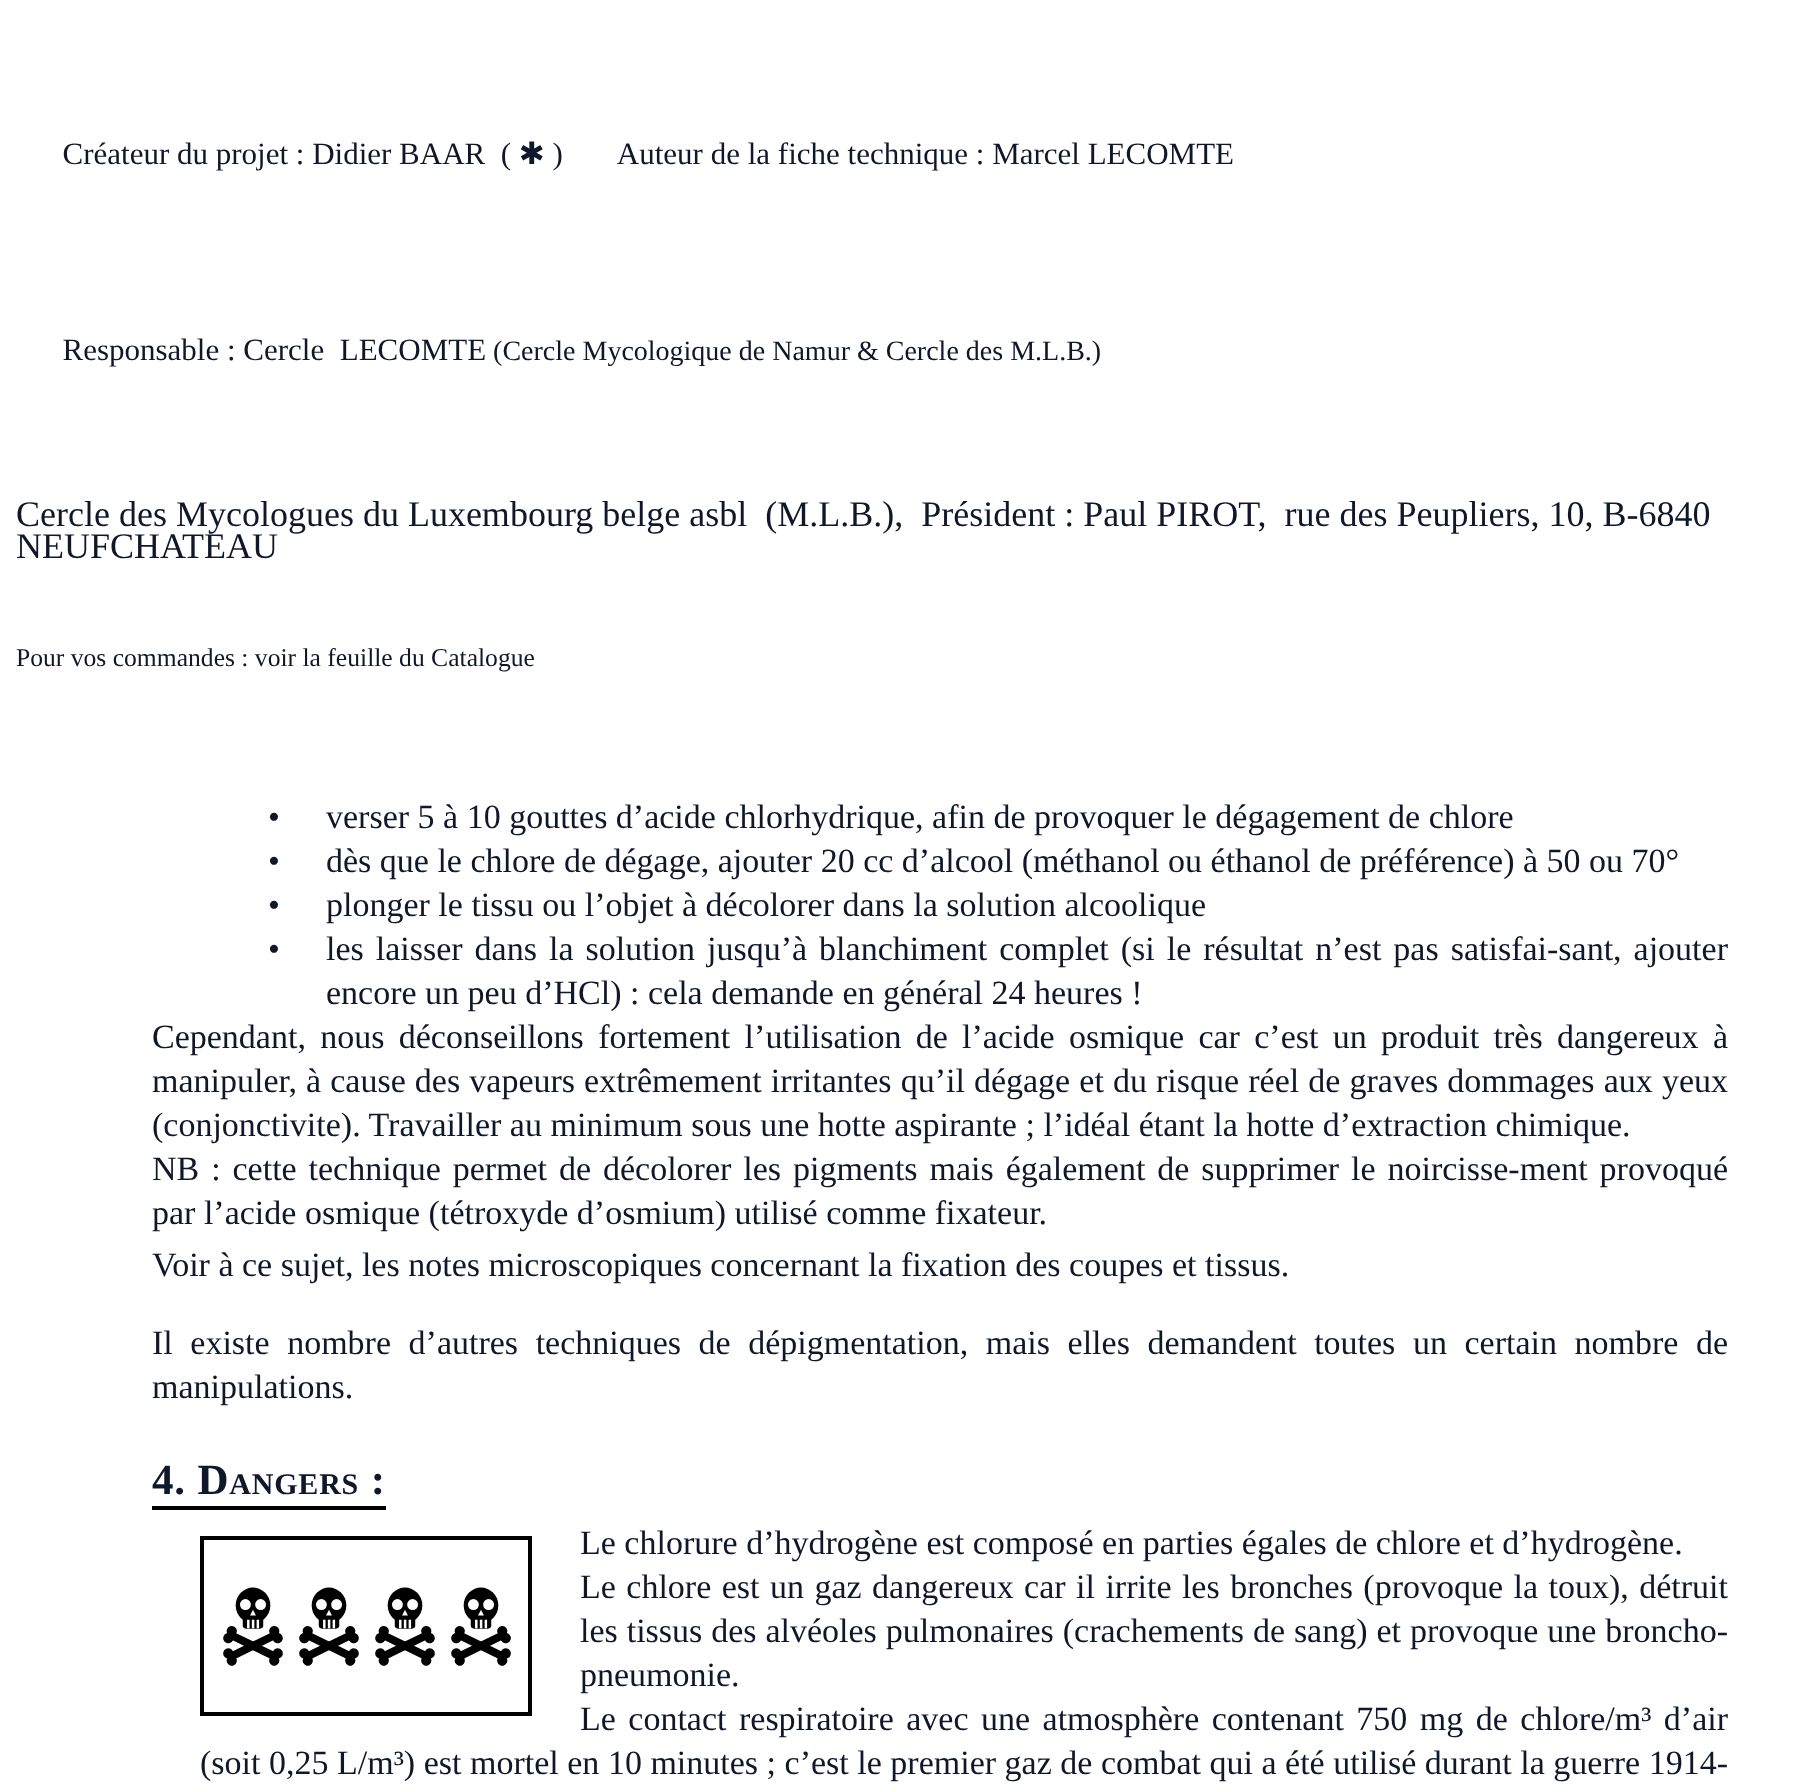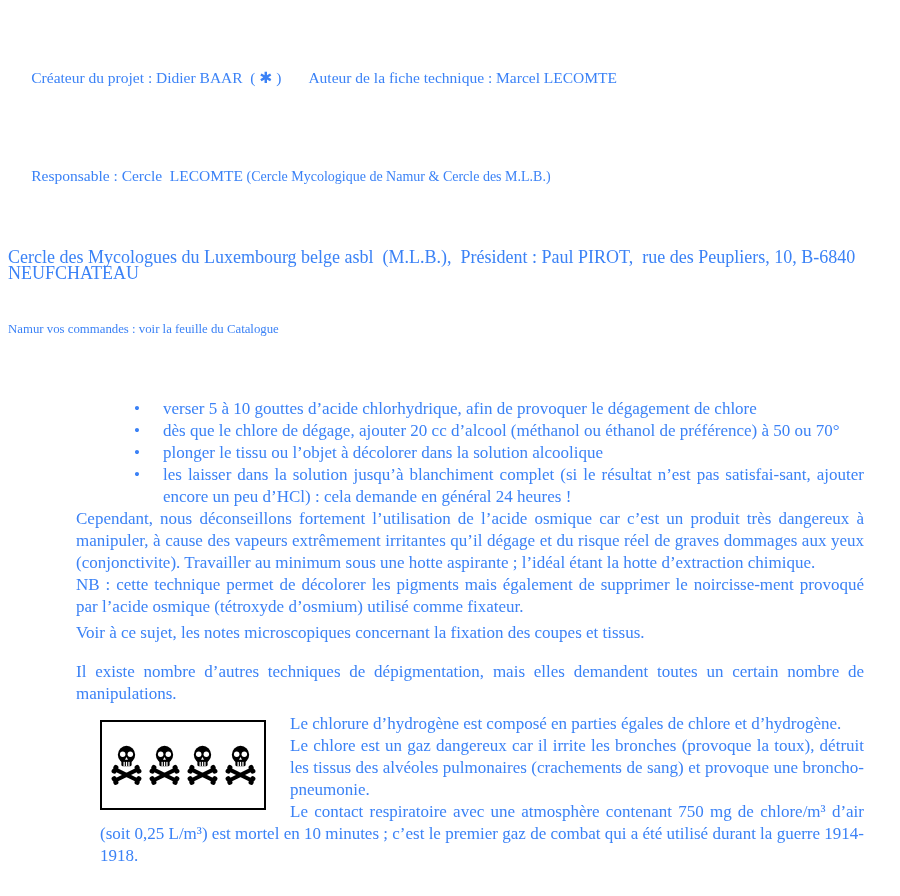--- a/index.html
+++ b/index.html
@@ -1,18 +1,18 @@
 <!DOCTYPE html>
 <html><head>
 <meta charset="utf-8">
 <style>
   html,body { margin:0; padding:0; background:#ffffff; }
   .page {
     width:900px; height:896px; box-sizing:border-box;
-    background:#ffffff; color:#3b82f6;
+    background:#ffffff; color:#0f172a;
     font-family:"Liberation Serif","DejaVu Serif","DejaVu Sans",serif;
     font-size:17px; overflow:hidden; position:relative;
   }
   
   .doc-header { padding:9px 10px 0 8px; white-space:pre-wrap; }
   .hline1 { font-size:15.5px; line-height:19px; }
   .hline1 .creator { margin-right:27px; }
   .hline2 { font-size:15.5px; line-height:20px; }
   .hline2 .org { font-size:14px; }
   .hline3 { font-size:18px; line-height:16px; margin-top:2px; }
@@ -44,37 +44,38 @@
 <div class="page">
 
   <header class="doc-header">
     <div class="hline1">
       <span class="creator">Créateur du projet : Didier BAAR  ( ✱ )</span><span>Auteur de la fiche technique : Marcel LECOMTE</span>
     </div>
     <div class="hline2">
       <span>Responsable : Cercle  LECOMTE</span><span class="org"> (Cercle Mycologique de Namur &amp; Cercle des M.L.B.)</span>
     </div>
     <div class="hline3">Cercle des Mycologues du Luxembourg belge asbl  (M.L.B.),  Président : Paul PIROT,  rue des Peupliers, 10, B-6840 NEUFCHATEAU</div>
-    <div class="hline4">Namur vos commandes : voir la feuille du Catalogue</div>
+    <div class="hline4">Pour vos commandes : voir la feuille du Catalogue</div>
   </header>
 
   <main class="content">
 
     <ul class="procedure">
       <li><span class="bdot">•</span><span>verser 5 à 10 gouttes d’acide chlorhydrique, afin de provoquer le dégagement de chlore</span></li>
       <li><span class="bdot">•</span><span>dès que le chlore de dégage, ajouter 20 cc d’alcool (méthanol ou éthanol de préférence) à 50 ou 70°</span></li>
       <li><span class="bdot">•</span><span>plonger le tissu ou l’objet à décolorer dans la solution alcoolique</span></li>
       <li><span class="bdot">•</span><span>les laisser dans la solution jusqu’à blanchiment complet (si le résultat n’est pas satisfai-sant, ajouter encore un peu d’HCl) : cela demande en général 24 heures !</span></li>
     </ul>
 
     <p>Cependant, nous déconseillons fortement l’utilisation de l’acide osmique car c’est un produit très dangereux à manipuler, à cause des vapeurs extrêmement irritantes qu’il dégage et du risque réel de graves dommages aux yeux (conjonctivite). Travailler au minimum sous une hotte aspirante ; l’idéal étant la hotte d’extraction chimique.</p>
     <p>NB : cette technique permet de décolorer les pigments mais également de supprimer le noircisse-ment provoqué par l’acide osmique (tétroxyde d’osmium) utilisé comme fixateur.</p>
     <p class="see-also">Voir à ce sujet, les notes microscopiques concernant la fixation des coupes et tissus.</p>
     <p class="standalone">Il existe nombre d’autres techniques de dépigmentation, mais elles demandent toutes un certain nombre de manipulations.</p>
 
+    <h2 class="heading"><span class="hu">4. Dangers :</span></h2>
 
     <div class="s4">
       <div class="skullbox">
 
         <span class="skull">
             <svg viewBox="0 0 40 48" xmlns="http://www.w3.org/2000/svg">
               <g fill="#000">
                 <g transform="rotate(26 20 36)">
                   <rect x="3" y="33.6" width="34" height="4.8" rx="2.4"></rect>
                   <circle cx="4.5" cy="33.6" r="3.1"></circle>

